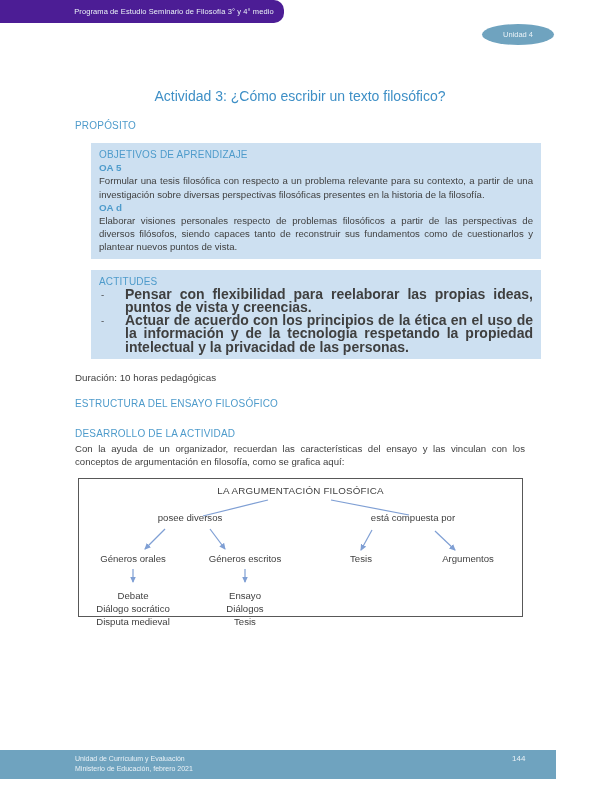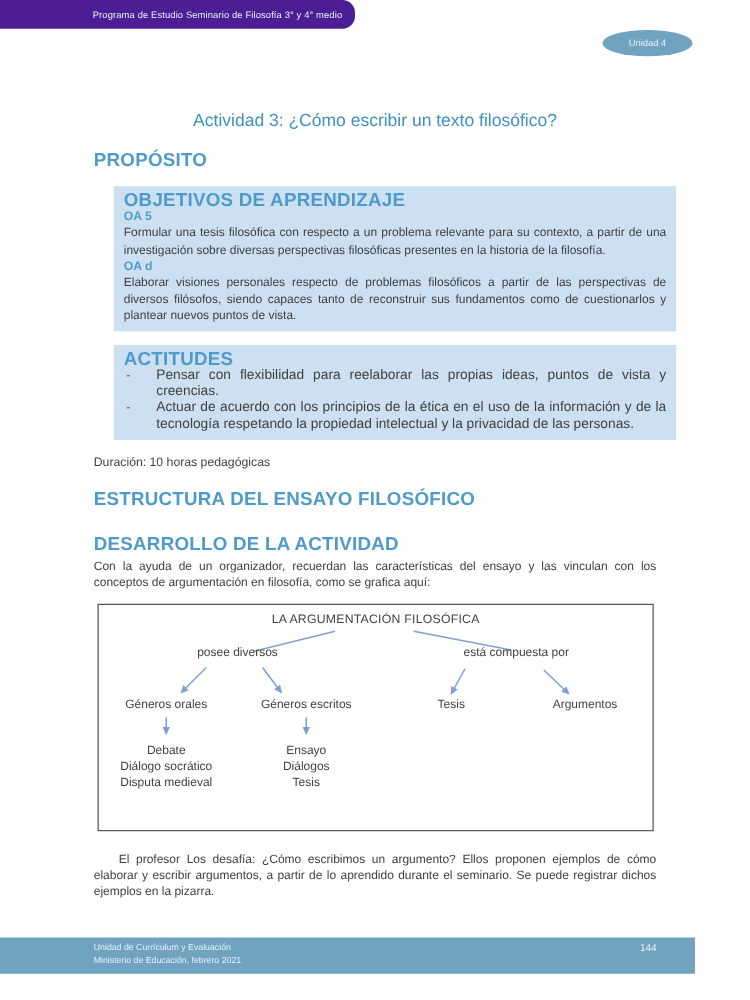--- a/index.html
+++ b/index.html
@@ -25,42 +25,42 @@
     display:flex; align-items:center; justify-content:center;
     color:#eaf2f7; font-size:7.5px;
   }
   
   .content { position:absolute; left:75px; top:88px; width:450px; }
   .page-title {
     text-align:center; color:#3e8fc6; font-size:14px; font-weight:400;
     margin-bottom:16px;
   }
   .sec-heading {
-    color:#4e9bcb; font-size:15px; font-weight:700; letter-spacing:.2px;
+    color:#4e9bcb; font-size:10px; font-weight:400; letter-spacing:.2px;
     margin-bottom:2px;
   }
   .body-text {
     font-size:9.6px; line-height:13.2px; text-align:justify; color:#3f3f3f;
   }
   .blue-box {
     background:#cde0f1; padding:5px 8px; width:450px; margin-top:12px;margin-left:16px;
   }
   .blue-box .sec-heading { margin-bottom:0; line-height:13.2px; }
   .oa-code { color:#4e9bcb; font-size:9.8px; font-weight:700; line-height:13.2px; }
   .bullet-row { display:flex; line-height:13.2px; }
   .bullet-dash { width:12px; flex:0 0 12px; font-size:9.6px; padding-left:2px; }
-  .bullet-text { flex:1; font-size:11px; text-align:justify; padding-left:14px; }
+  .bullet-text { flex:1; font-size:14px; text-align:justify; padding-left:14px;font-weight:bold; }
   .duracion { margin-top:13px; font-size:9.8px; }
   .mt-lg { margin-top:19px; }
   .mt-md { margin-top:15px; }
   .intro-text { margin-top:3px; }
   
   .diagram {
     position:relative; margin-top:10px; margin-left:3px;
-    width:445px; height:182px; border:1px solid #585858; background:#fff;
+    width:445px; height:139px; border:1px solid #585858; background:#fff;
   }
   .diagram svg { position:absolute; left:0; top:0; }
   .dg-label {
     position:absolute; transform:translateX(-50%);
     font-size:9.6px; white-space:nowrap; color:#3f3f3f; text-align:center;
   }
   .dg-root { left:50%; top:6px; font-size:9.8px; letter-spacing:.2px; }
   .dg-list { line-height:13px; }
   
   .closing { margin-top:16px; text-indent:20px; }
@@ -145,21 +145,20 @@
       <div>Diálogo socrático</div>
       <div>Disputa medieval</div>
     </div>
     <div class="dg-label dg-list" style="left:166px; top:110px;">
       <div>Ensayo</div>
       <div>Diálogos</div>
       <div>Tesis</div>
     </div>
   </div>
 
-  <div class="body-text closing">El profesor Los desafía: ¿Cómo escribimos un argumento? Ellos proponen ejemplos de cómo elaborar y escribir argumentos, a partir de lo aprendido durante el seminario. Se puede registrar dichos ejemplos en la pizarra.</div>
 </div>
 
 <div class="footer-bar">
   <div class="footer-org">
     <div>Unidad de Currículum y Evaluación</div>
     <div>Ministerio de Educación, febrero 2021</div>
   </div>
   <div class="footer-page">144</div>
 </div>
 

